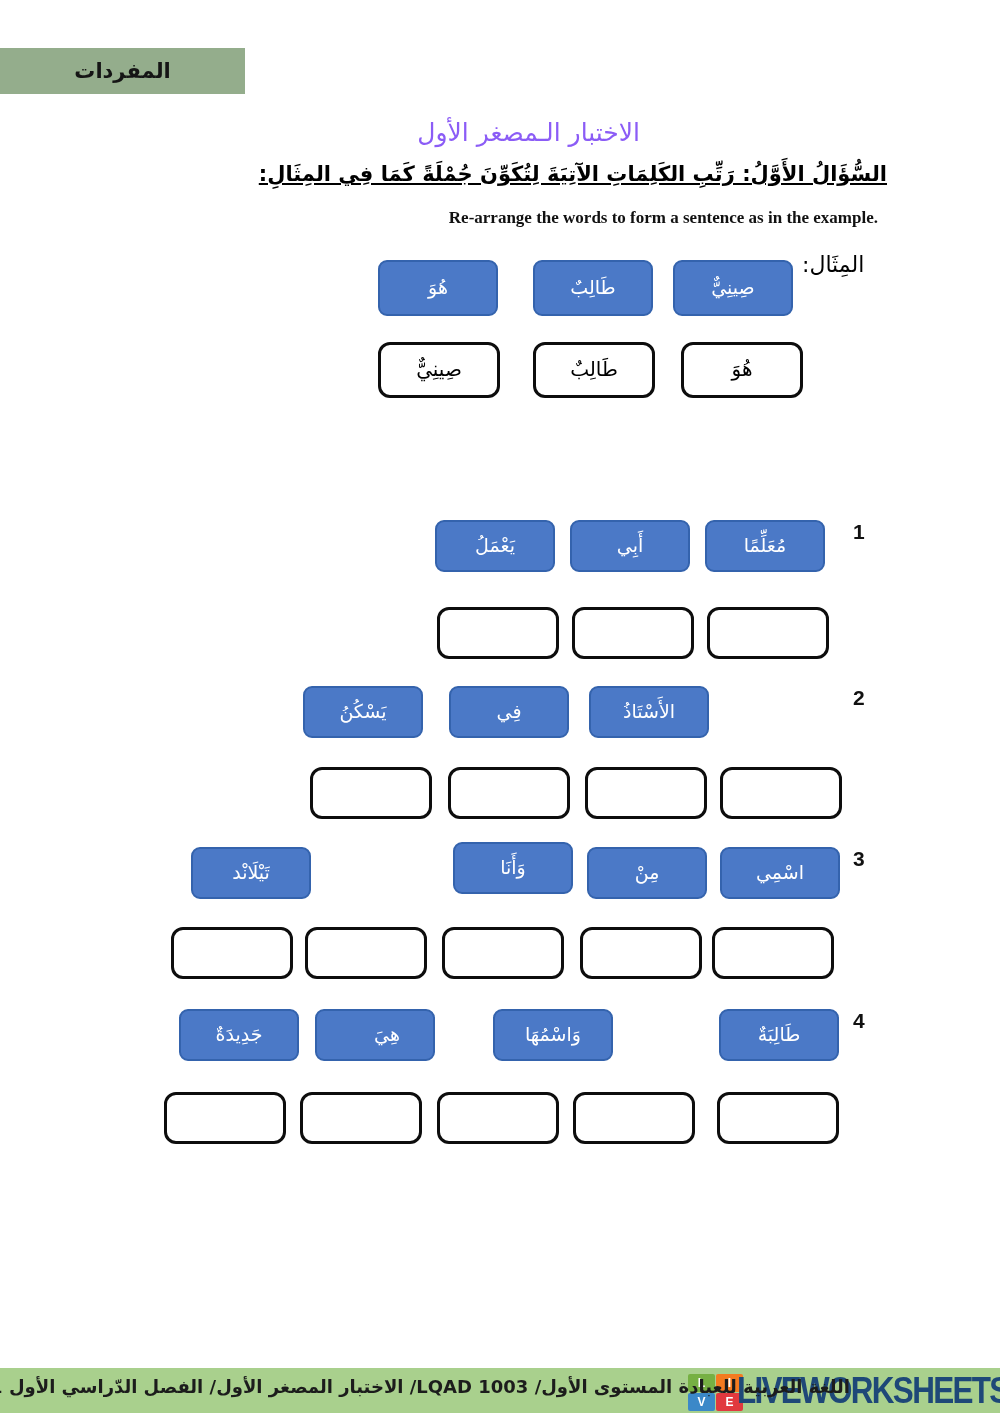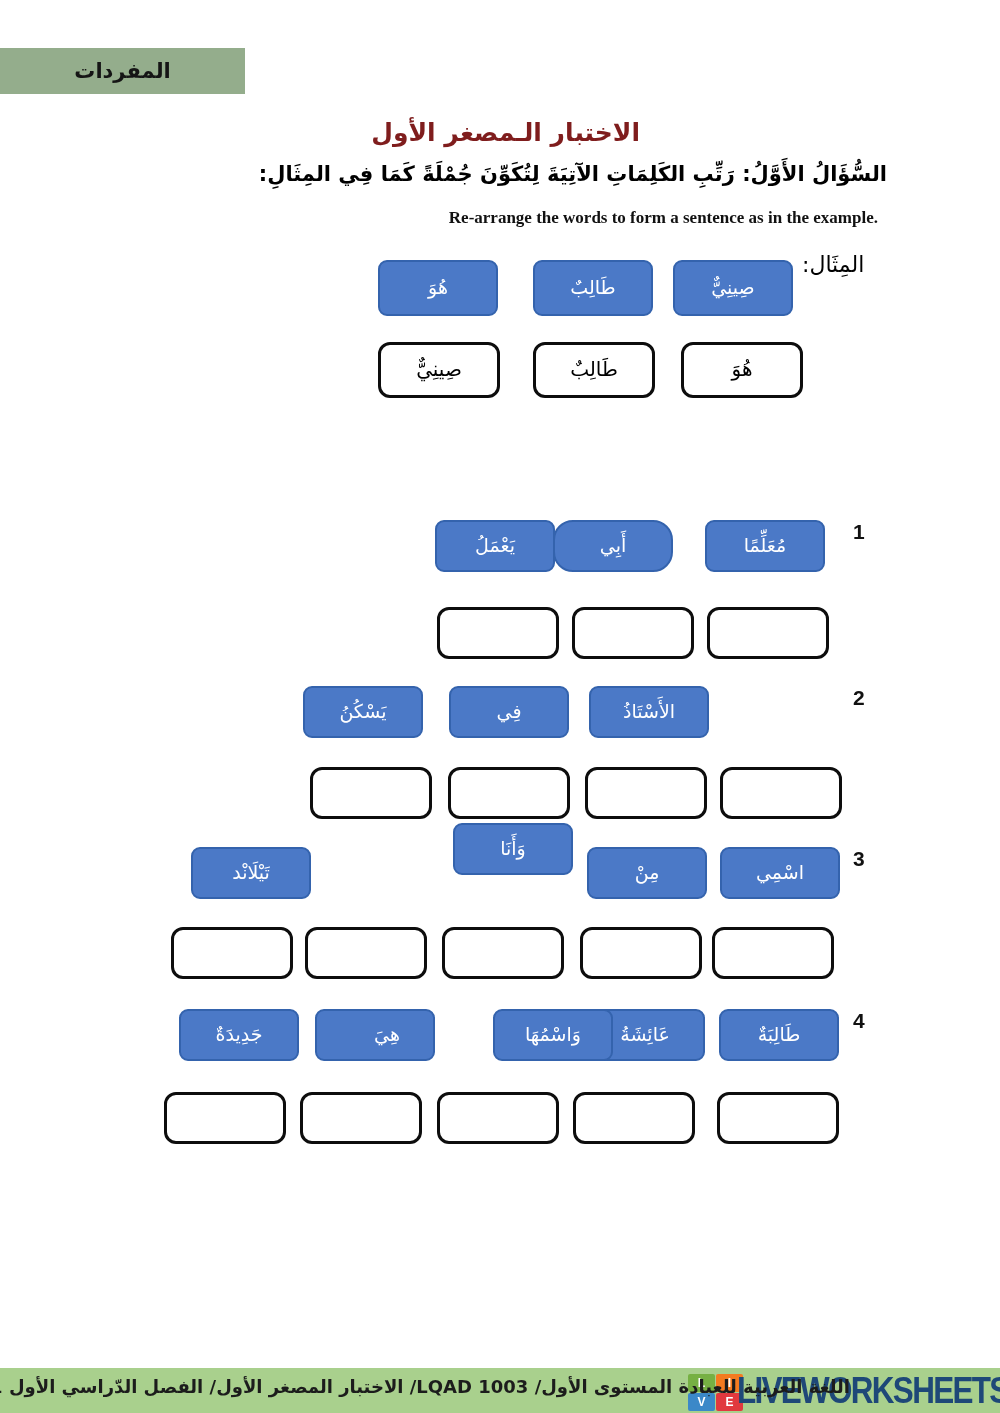--- a/index.html
+++ b/index.html
@@ -6,26 +6,27 @@
   .page{
     position:relative;width:1000px;height:1413px;background:#ffffff;overflow:hidden;
     font-family:"DejaVu Sans",sans-serif;
   }
   .vocab-label{
     position:absolute;left:0;top:48px;width:245px;height:46px;
     background:var(--vocab-bg);color:#151515;font-weight:bold;font-size:21px;
     display:flex;align-items:center;justify-content:center;
   }
   .title{
-    position:absolute;right:360px;top:118px;color:#7f1d1d;font-size:25px;font-weight:bold;
+    position:absolute;right:360px;top:118px;color:#8b5cf6;font-size:25px;font-weight:normal;
     white-space:nowrap;
   }
   .instruction-ar{
     position:absolute;right:113px;top:162px;color:#000;font-size:21px;font-weight:bold;
     white-space:nowrap;
+    text-decoration:underline;
   }
   .instruction-en{
     position:absolute;right:122px;top:208px;color:#111;font-size:17px;font-weight:bold;
     font-family:"Liberation Serif",serif;white-space:nowrap;
   }
   .example-label{
     position:absolute;left:802px;top:252px;color:#000;font-size:22px;white-space:nowrap;
   }
   .chip{
     position:absolute;width:120px;height:52px;border-radius:9px;
@@ -83,49 +84,48 @@
   <div class="example-label" dir="rtl">المِثَال:</div>
   <div class="chip big" style="left:673px;top:260px;" dir="rtl">صِينِيٌّ</div>
   <div class="chip big" style="left:533px;top:260px;" dir="rtl">طَالِبٌ</div>
   <div class="chip big" style="left:378px;top:260px;" dir="rtl">هُوَ</div>
   <div class="slot big" style="left:681px;top:342px;" dir="rtl">هُوَ</div>
   <div class="slot big" style="left:533px;top:342px;" dir="rtl">طَالِبٌ</div>
   <div class="slot big" style="left:378px;top:342px;" dir="rtl">صِينِيٌّ</div>
 
   <div class="row-number" style="top:520px;">1</div>
   <div class="chip" style="left:705px;top:520px;" dir="rtl">مُعَلِّمًا</div>
-  <div class="chip" style="left:553px;top:520px;border-radius:20px;" dir="rtl">أَبِي</div>
+  <div class="chip" style="left:570px;top:520px;" dir="rtl">أَبِي</div>
   <div class="chip" style="left:435px;top:520px;" dir="rtl">يَعْمَلُ</div>
   <div class="slot" style="left:707px;top:607px;"></div>
   <div class="slot" style="left:572px;top:607px;"></div>
   <div class="slot" style="left:437px;top:607px;"></div>
 
   <div class="row-number" style="top:686px;">2</div>
   <div class="chip" style="left:589px;top:686px;" dir="rtl">الأَسْتَاذُ</div>
   <div class="chip" style="left:449px;top:686px;" dir="rtl">فِي</div>
   <div class="chip" style="left:303px;top:686px;text-align:right;" dir="rtl">يَسْكُنُ</div>
   <div class="slot" style="left:720px;top:767px;"></div>
   <div class="slot" style="left:585px;top:767px;"></div>
   <div class="slot" style="left:448px;top:767px;"></div>
   <div class="slot" style="left:310px;top:767px;"></div>
 
   <div class="row-number" style="top:847px;">3</div>
   <div class="chip" style="left:720px;top:847px;" dir="rtl">اسْمِي</div>
   <div class="chip" style="left:587px;top:847px;" dir="rtl">مِنْ</div>
-  <div class="chip" style="left:453px;top:823px;" dir="rtl">وَأَنَا</div>
+  <div class="chip" style="left:453px;top:842px;" dir="rtl">وَأَنَا</div>
   <div class="chip" style="left:191px;top:847px;" dir="rtl">تَيْلَانْد</div>
   <div class="slot" style="left:712px;top:927px;"></div>
   <div class="slot" style="left:580px;top:927px;"></div>
   <div class="slot" style="left:442px;top:927px;"></div>
   <div class="slot" style="left:305px;top:927px;"></div>
   <div class="slot" style="left:171px;top:927px;"></div>
 
   <div class="row-number" style="top:1009px;">4</div>
   <div class="chip" style="left:719px;top:1009px;" dir="rtl">طَالِبَةٌ</div>
-  <div class="chip" style="left:585px;top:1009px;" dir="rtl">عَائِشَةُ</div>
   <div class="chip" style="left:449px;top:1009px;margin-left:44px;" dir="rtl">وَاسْمُهَا</div>
   <div class="chip" style="left:315px;top:1009px;padding-left:24px;" dir="rtl">هِيَ</div>
   <div class="chip" style="left:179px;top:1009px;" dir="rtl">جَدِيدَةٌ</div>
   <div class="slot" style="left:717px;top:1092px;"></div>
   <div class="slot" style="left:573px;top:1092px;"></div>
   <div class="slot" style="left:437px;top:1092px;"></div>
   <div class="slot" style="left:300px;top:1092px;"></div>
   <div class="slot" style="left:164px;top:1092px;"></div>
 
   <div class="footer"></div>

